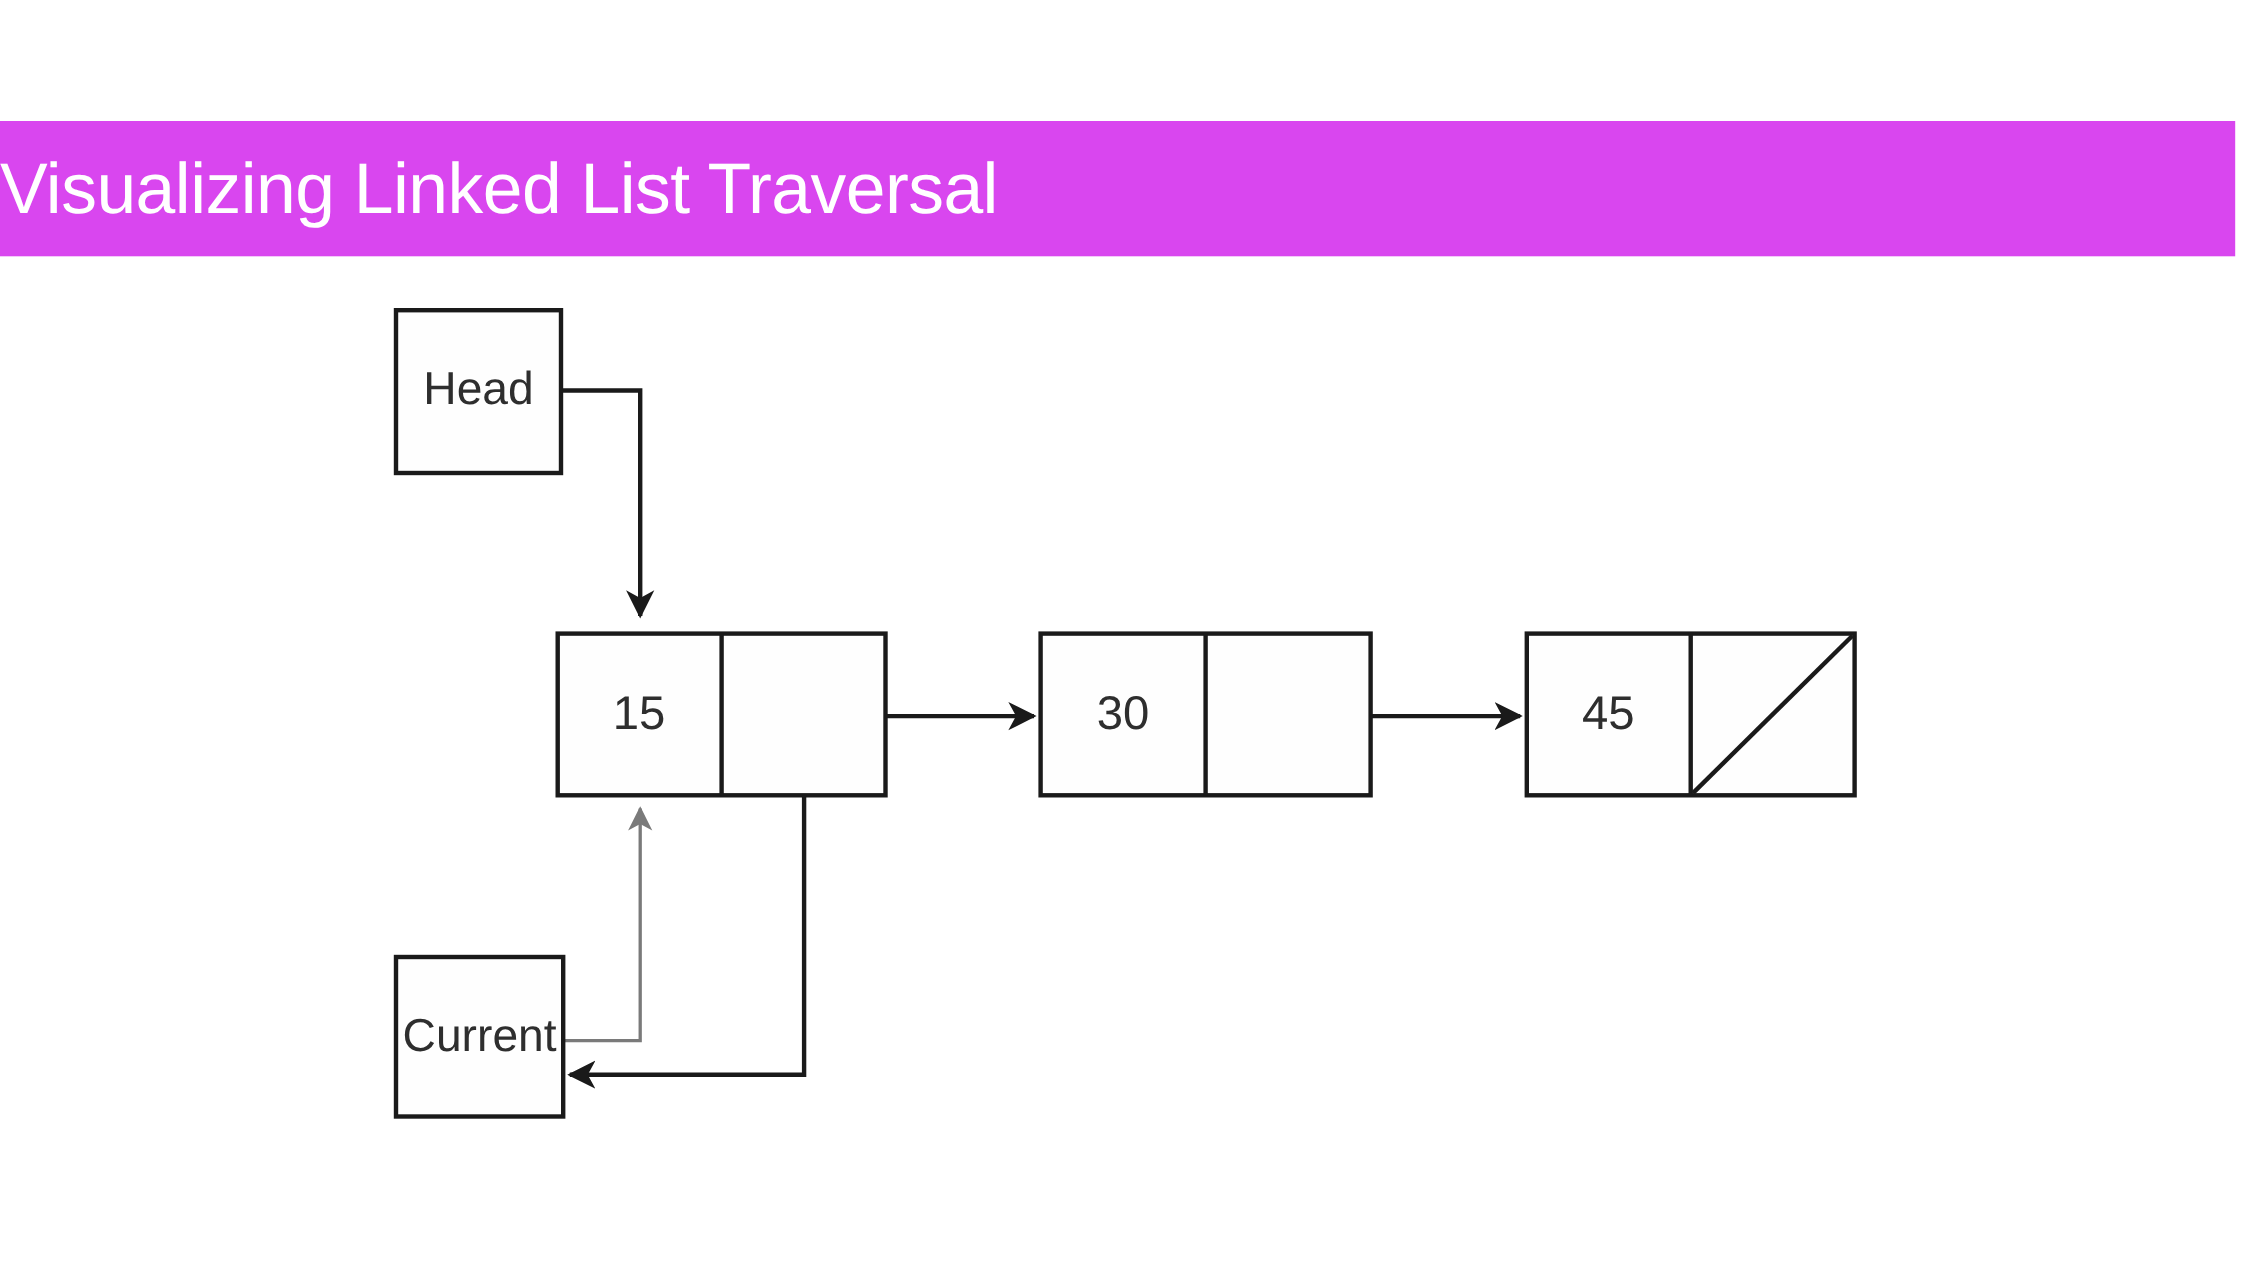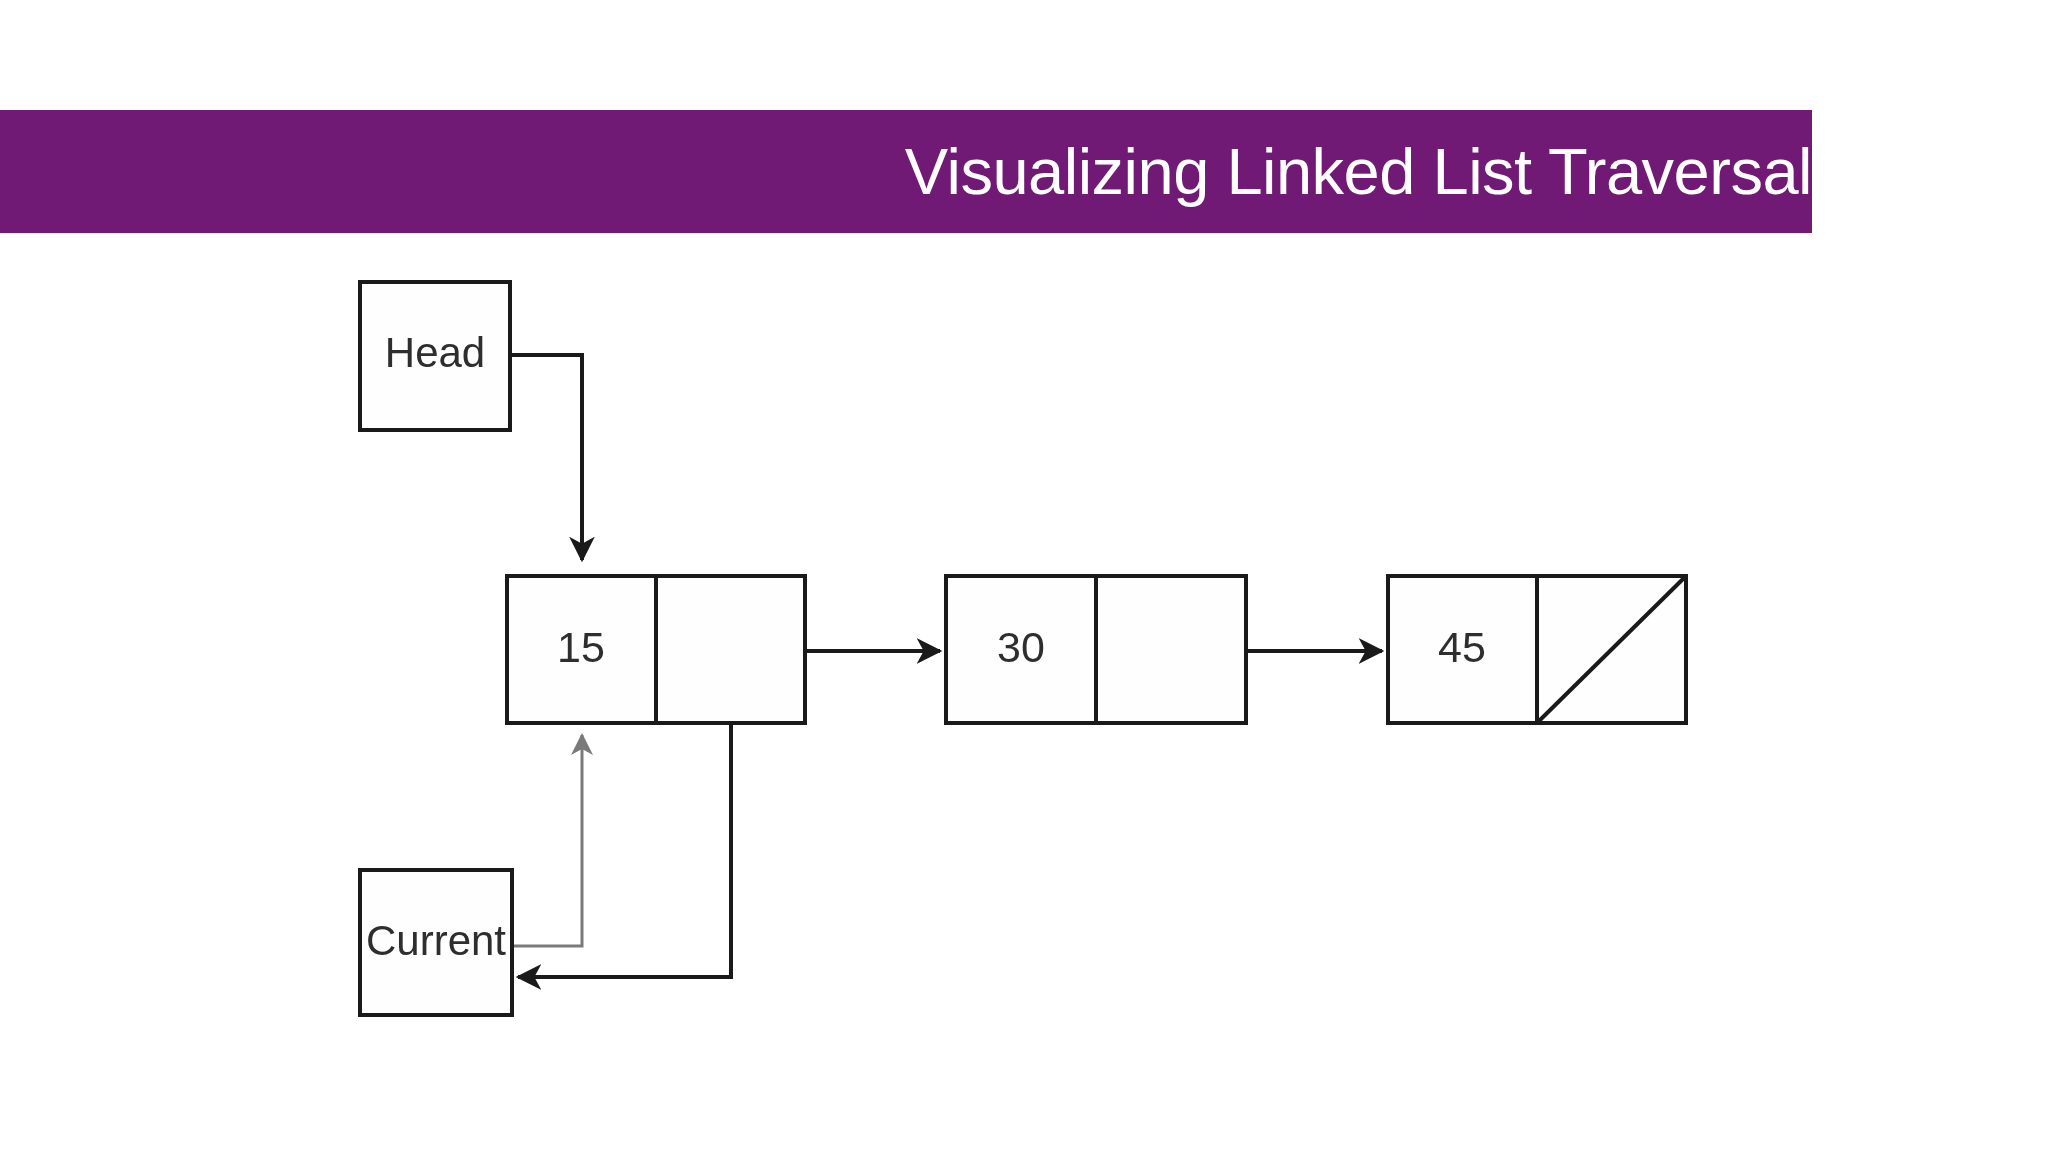--- a/index.html
+++ b/index.html
@@ -15,26 +15,26 @@
     background: #ffffff;
     overflow: hidden;
     font-family: "Liberation Sans", sans-serif;
   }
 
   
   #title-band {
     position: absolute;
     left: 0;
     top: 110px;
-    width: 1812px;
+    width: 2032px;
     height: 123px;
-    background: #701a75;
+    background: #d946ef;
     display: flex;
     align-items: center;
-    justify-content: flex-end;
+    justify-content: flex-start;
   }
   #title-text {
     color: #ffffff;
     font-family: "Liberation Sans", sans-serif;
     font-size: 65px;
     font-weight: 400;
     letter-spacing: -0.5px;
     line-height: 1;
     white-space: nowrap;
   }

